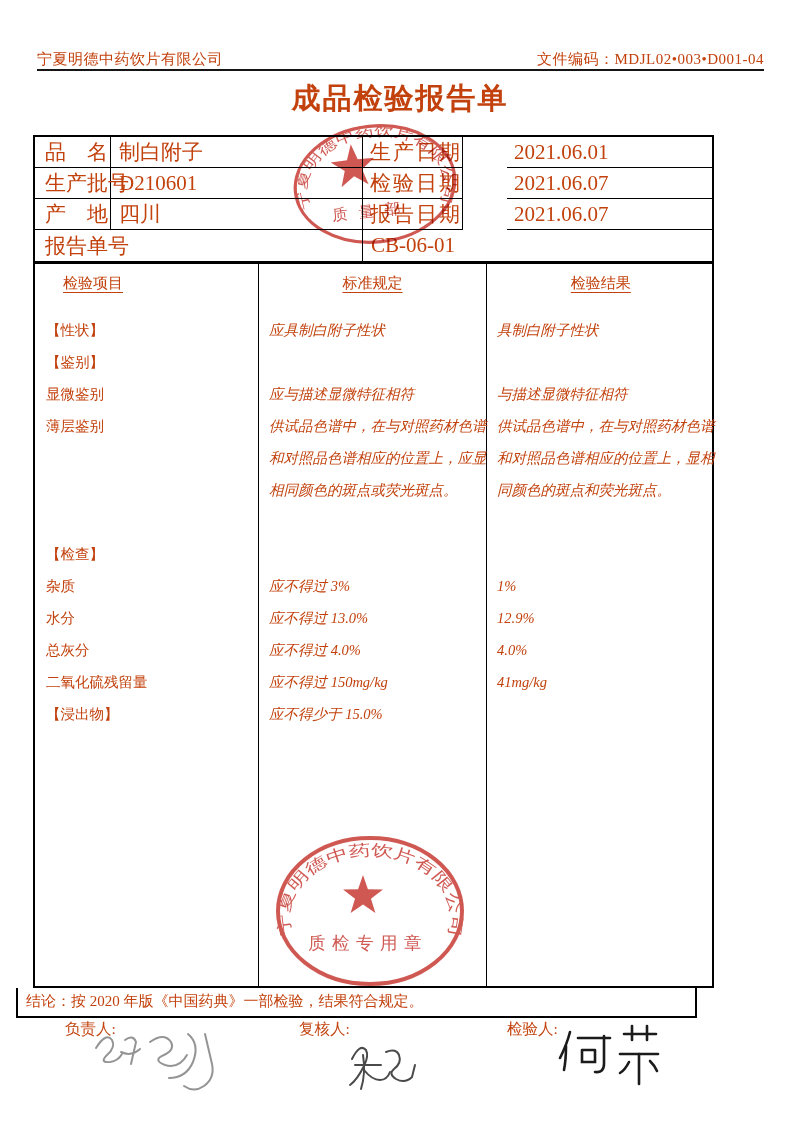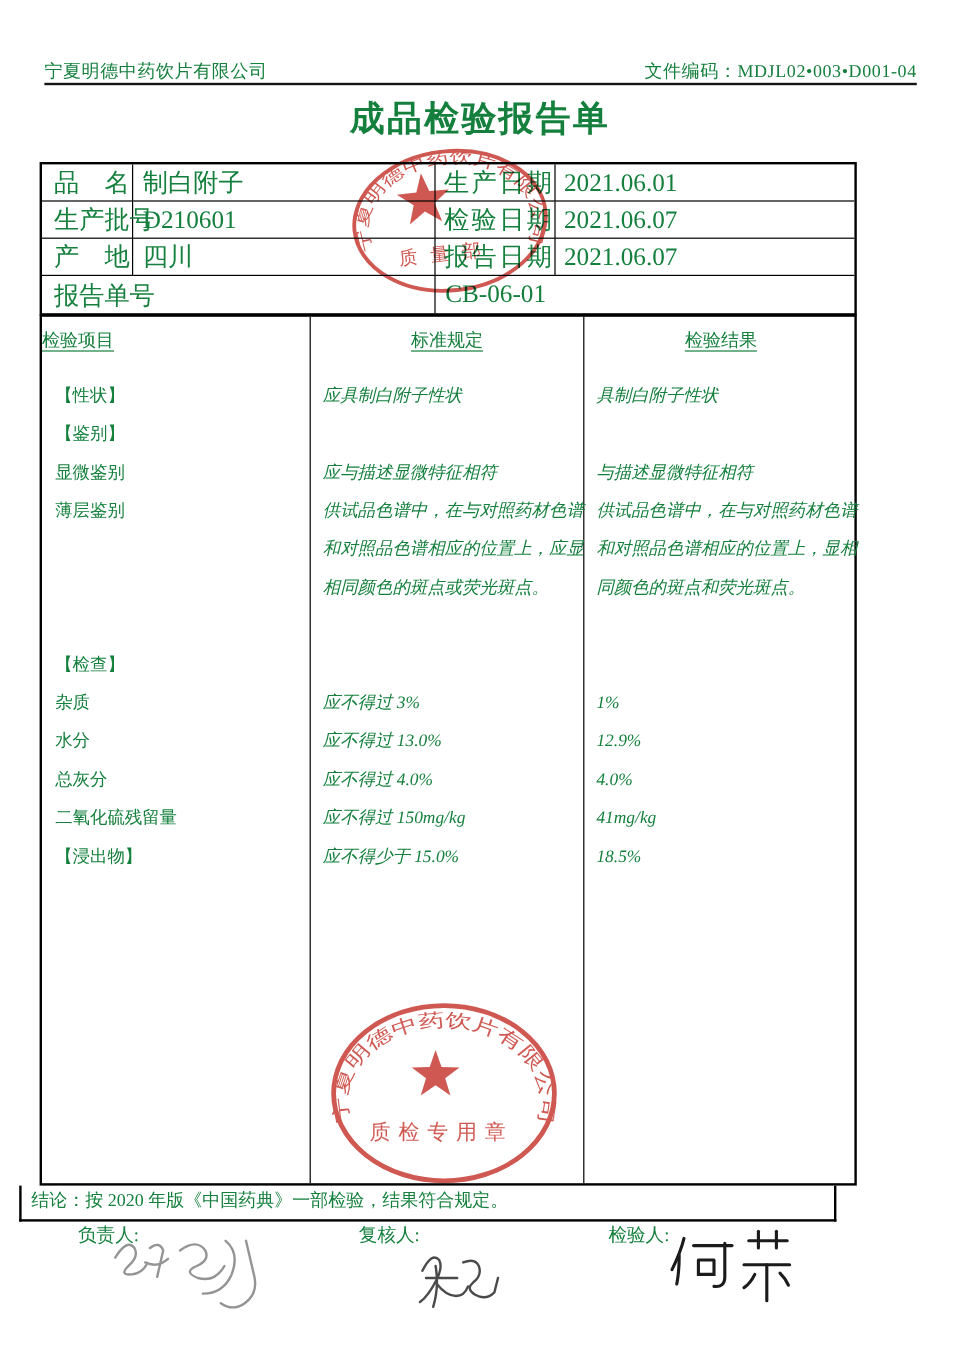--- a/index.html
+++ b/index.html
@@ -1,18 +1,18 @@
 <!DOCTYPE html>
 <html><head>
 <meta charset="utf-8">
 <style>
   html,body { margin:0; padding:0; background:#ffffff; }
   .page {
     position:relative; width:800px; height:1131px; margin:0 auto;
-    background:#ffffff; color:#15803d;
+    background:#ffffff; color:#c2410c;
     font-family:"Liberation Serif","DejaVu Serif",serif;
     overflow:hidden;
   }
   .abs { position:absolute; }
 
   
   .hdr-company { left:37px; top:50px; font-size:15px; letter-spacing:0.5px; }
   .hdr-code    { right:36px; top:50px; font-size:15px; letter-spacing:0.5px; }
   .hdr-rule    { left:37px; top:69px; width:727px; border-top:2px solid #151515; }
 
@@ -26,36 +26,36 @@
     border:2px solid #000; display:grid;
     grid-template-columns:76px 252px 100px 1fr;
     grid-template-rows:1fr 1fr 1fr 1fr;
   }
   .cell { border-right:1px solid #000; border-bottom:1px solid #000;
           display:flex; align-items:center; font-size:21px;
           white-space:nowrap; overflow:visible; }
   .cell.lab  { padding-left:10px; }
   .cell.val  { padding-left:8px; }
   .cell.lab2 { padding-left:7px; letter-spacing:2px; }
-  .cell.val2 { padding-left:7px; border-right:none; }
+  .cell.val2 { padding-left:7px; border-right:none;margin-left:44px; }
   .cell.lastrow { border-bottom:none; }
   .cell.span-a { grid-column:1 / 3; }
   .cell.span-b { grid-column:3 / 5; border-right:none; }
 
   
   .cols-table {
     left:33px; top:262px; width:681px; height:726px; box-sizing:border-box;
     border:2px solid #000; display:grid;
     grid-template-columns:224px 228px 1fr;
   }
   .col { border-right:1px solid #000; padding-top:8px; box-sizing:border-box; }
   .col:last-child { border-right:none; }
   .col-header { display:block; text-align:center; font-size:15px;
                 text-decoration:underline; text-underline-offset:4px; margin-top:2px; }
-  .col-header.left { text-align:left; padding-left:0; }
+  .col-header.left { text-align:left; padding-left:28px; }
   .lines { margin-top:21px; }
   .line { height:32px; line-height:32px; font-size:14.5px;
           white-space:nowrap; padding-left:11px; }
   .col.c2 .line, .col.c3 .line { padding-left:10px;font-style:italic; }
 
   
   .conclusion-row {
     left:16px; top:988px; width:681px; height:30px; box-sizing:border-box;
     border:2px solid #000; border-top:none;
     font-size:15px; line-height:26px; padding-left:8px; white-space:nowrap;
@@ -146,21 +146,20 @@
           <div class="line">与描述显微特征相符</div>
           <div class="line">供试品色谱中，在与对照药材色谱</div>
           <div class="line">和对照品色谱相应的位置上，显相</div>
           <div class="line">同颜色的斑点和荧光斑点。</div>
           <div class="line"></div>
           <div class="line"></div>
           <div class="line">1%</div>
           <div class="line">12.9%</div>
           <div class="line">4.0%</div>
           <div class="line">41mg/kg</div>
-          <div class="line">18.5%</div>
         </div>
     </div>
   </div>
 
   <div class="abs conclusion-row">结论：按 2020 年版《中国药典》一部检验，结果符合规定。</div>
 
   <span class="abs signer s1">负责人:</span>
   <span class="abs signer s2">复核人:</span>
   <span class="abs signer s3">检验人:</span>
 

